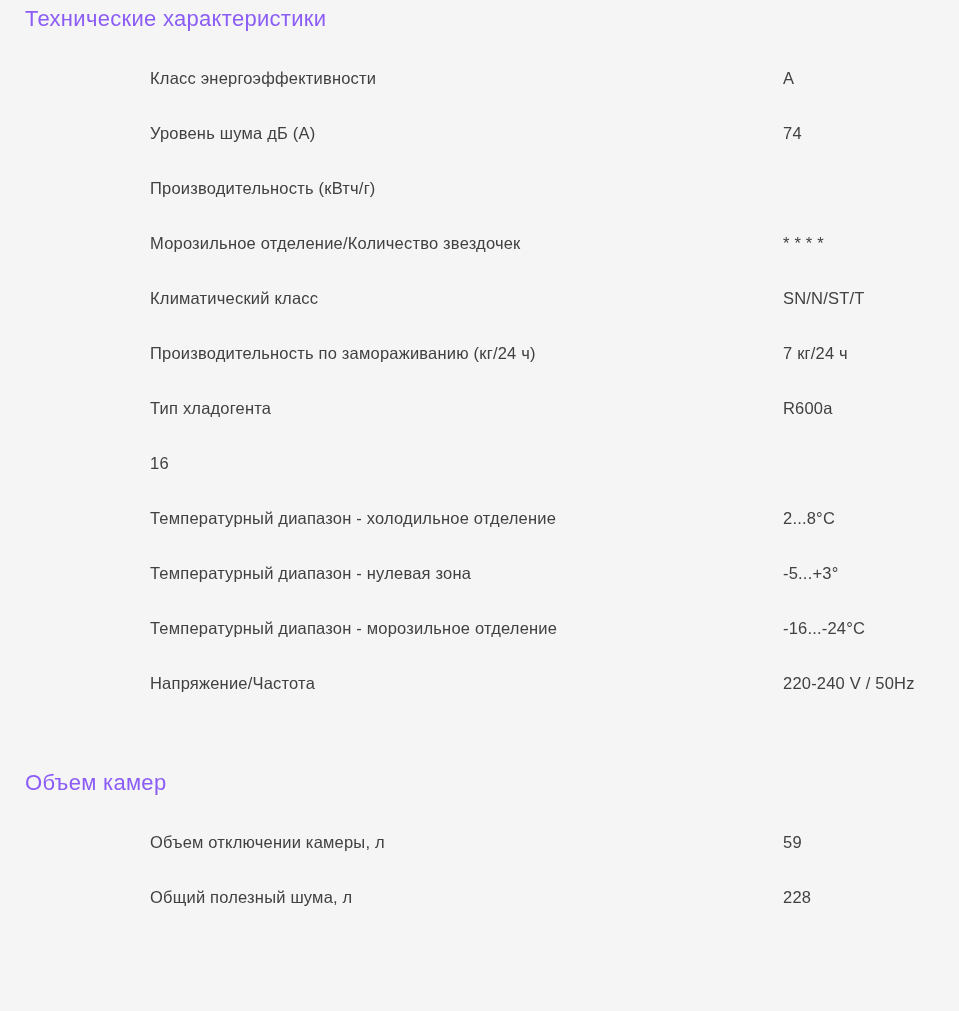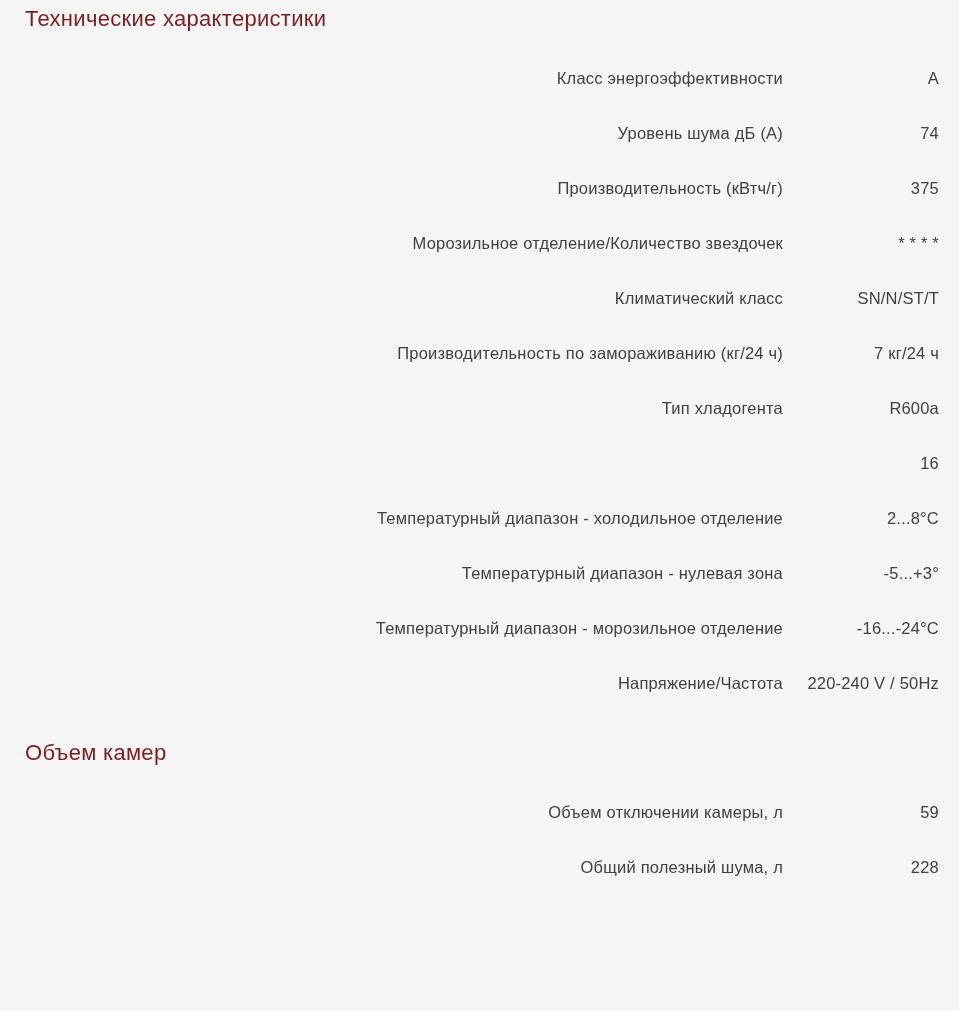--- a/index.html
+++ b/index.html
@@ -12,33 +12,32 @@
     background: #f5f5f5;
     font-family: "Liberation Sans", sans-serif;
     color: #414141;
     overflow: hidden;
   }
   .page {
     padding: 4px 20px 30px 25px;
     box-sizing: border-box;
   }
   .section-title {
-    color: #7f1d1d;
+    color: #8b5cf6;
     font-size: 22px;
     line-height: 30px;
     font-weight: 400;
     letter-spacing: 0.3px;
     margin: 0 0 30px 0;
   }
   .section + .section {
-    margin-top: 40px;
+    margin-top: 70px;
   }
   .spec-rows {
     padding-left: 125px; 
-    text-align: right;
   }
   .spec-row {
     display: flex;
     align-items: flex-start;
     margin-bottom: 26px;
   }
   .spec-label {
     flex: 0 0 633px;
     max-width: 633px;
     font-size: 16.5px;
@@ -67,21 +66,20 @@
       <div class="spec-row">
         <div class="spec-label">Класс энергоэффективности</div>
         <div class="spec-value">A</div>
       </div>
       <div class="spec-row">
         <div class="spec-label">Уровень шума дБ (А)</div>
         <div class="spec-value">74</div>
       </div>
       <div class="spec-row">
         <div class="spec-label">Производительность (кВтч/г)</div>
-        <div class="spec-value">375</div>
       </div>
       <div class="spec-row">
         <div class="spec-label">Морозильное отделение/Количество звездочек</div>
         <div class="spec-value">* * * *</div>
       </div>
       <div class="spec-row">
         <div class="spec-label">Климатический класс</div>
         <div class="spec-value">SN/N/ST/T</div>
       </div>
       <div class="spec-row">

